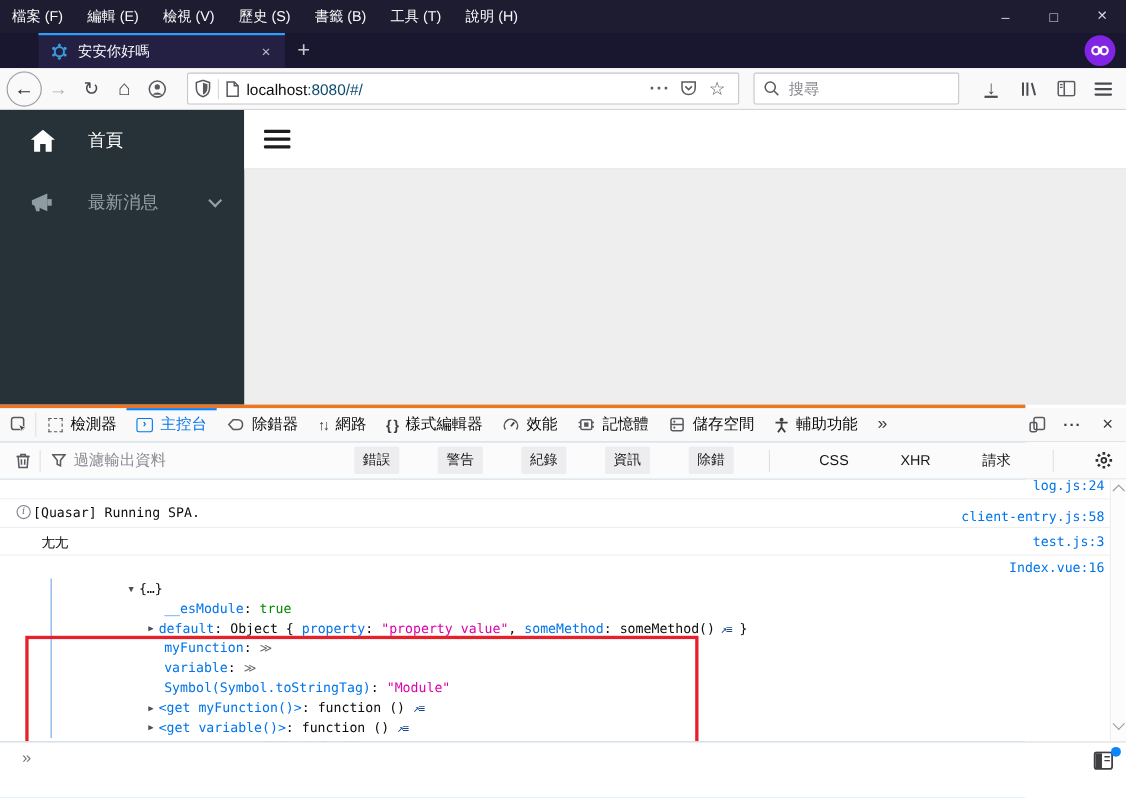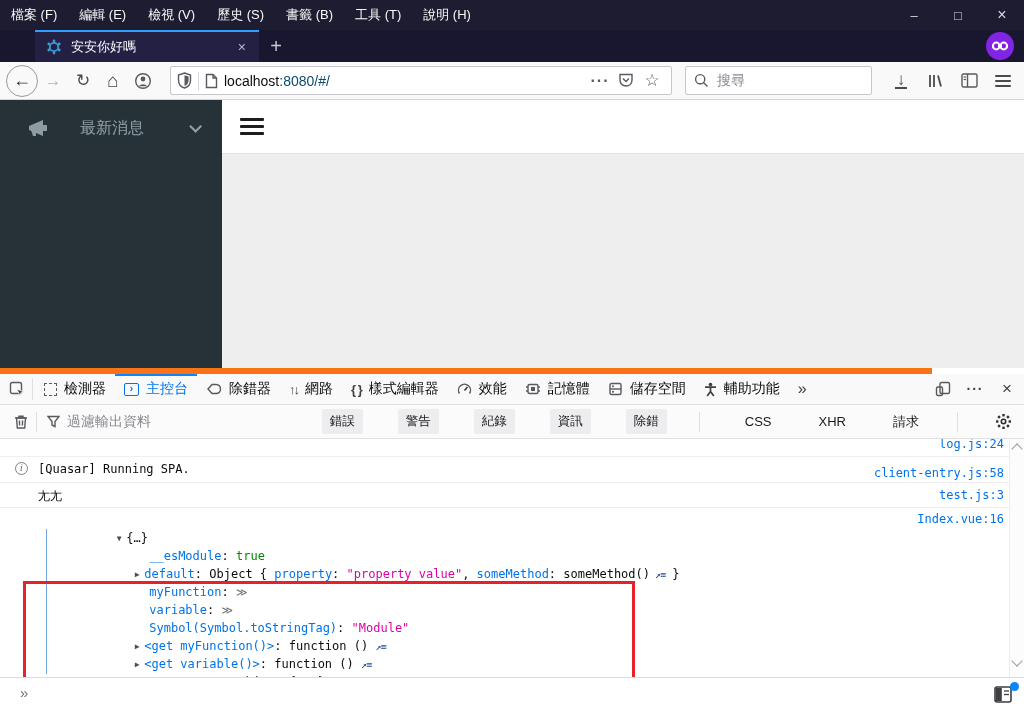--- a/index.html
+++ b/index.html
@@ -40,21 +40,21 @@
   .drawer-item { display:flex; align-items:center; height:56px; padding-left:26px; }
   .drawer-label { font-size:16px; margin-left:28px; }
   .drawer-item.active .drawer-label { color:#ffffff; }
   .drawer-item.inactive .drawer-label { color:#93a0a6; }
   .drawer-chevron { margin-left:auto; margin-right:24px; width:9px; height:9px; border-right:2px solid #93a0a6; border-bottom:2px solid #93a0a6; transform:rotate(45deg) translateY(-3px); }
   #page-header { position:absolute; left:222px; top:0; width:802px; height:54px; background:#ffffff; border-bottom:1px solid #e2e2e2; display:flex; align-items:center; }
   .hamburger { width:24px; display:flex; flex-direction:column; gap:4px; margin-left:18px; }
   .hamburger span { display:block; height:3px; background:#1d1d1d; border-radius:1px; }
 
   
-  #devtools { position:absolute; left:0; top:368px; width:932px; height:357px; background:#0ea5e9; border-top:6px solid #f97316; font-size:14px; color:#0c0c0d; }
+  #devtools { position:absolute; left:0; top:368px; width:932px; height:357px; background:#0ea5e9; border-top:3px solid #f97316; font-size:14px; color:#0c0c0d; }
   #dt-toolbar { position:absolute; left:0; top:0; width:1024px; height:31px; background:#f9f9fa; border-bottom:1px solid #e0e0e2; display:flex; align-items:stretch; }
   .dt-tab { display:flex; align-items:center; gap:7px; padding:0 9px; font-size:14px; color:#0c0c0d; position:relative; }
   .dt-tab.active { color:#0074e8; }
   .dt-tab.active::before { content:""; position:absolute; left:0; top:0; right:0; height:2px; background:#0a84ff; }
   .dt-sep { width:1px; background:#e0e0e2; margin:4px 2px; }
   .dt-iconbtn { width:26px; display:flex; align-items:center; justify-content:center; color:#3f3f43; }
   #dt-right { margin-left:auto; display:flex; align-items:center; padding-right:4px; gap:6px; }
   .gicon { stroke:#5a5a5e; fill:none; stroke-width:1.4; }
 
   #dt-filter { position:absolute; left:0; top:31px; width:1024px; height:34px; background:#fbfbfc; border-bottom:1px solid #e0e0e2; display:flex; align-items:center; }
@@ -206,20 +206,28 @@
             <span style="background:#4a4a4f; height:2px;"></span>
             <span style="background:#4a4a4f; height:2px;"></span>
             <span style="background:#4a4a4f; height:2px;"></span>
           </span>
       </div>
     </div>
   </div>
 
   <div id="page">
     <div id="drawer">
+      <div class="drawer-item active">
+        <span style="display:flex;">
+          <svg width="26" height="24" viewBox="0 0 26 24">
+              <path d="M13 2 L24 11 H21 V22 H15.5 V15 H10.5 V22 H5 V11 H2 Z" fill="#ffffff"></path>
+            </svg>
+        </span>
+        <span class="drawer-label">首頁</span>
+      </div>
       <div class="drawer-item inactive">
         <span style="display:flex;">
           <svg width="26" height="24" viewBox="0 0 26 24">
               <path d="M3 10 L17 4 V20 L3 14 Z" fill="#8f9ca1"></path>
               <rect x="17" y="9" width="4" height="6" fill="#8f9ca1"></rect>
               <path d="M5 14 H10 V20 H7 Z" fill="#8f9ca1"></path>
             </svg>
         </span>
         <span class="drawer-label">最新消息</span>
         <span class="drawer-chevron"></span>
@@ -370,21 +378,21 @@
     </div>
 
     <div id="dt-console">
 
       <div class="crow" style="height:18px; overflow:hidden;">
         <a class="crow-link" style="top:-2px;">log.js:24</a>
       </div>
 
       <div class="crow" style="height:26px;">
         <span class="info-badge">i</span>
-        <span class="crow-msg" style="margin:5px 0 0 10px;">[Quasar] Running SPA.</span>
+        <span class="crow-msg" style="margin:5px 0 0 2px;">[Quasar] Running SPA.</span>
         <a class="crow-link" style="top:9px;margin-left:43px;">client-entry.js:58</a>
       </div>
 
       <div class="crow" style="height:25px;">
         <span class="crow-msg" style="margin:5px 0 0 38px; font-family:'DejaVu Sans',sans-serif;">尢尢</span>
         <a class="crow-link" style="top:5px;">test.js:3</a>
       </div>
 
       <div id="obj-block">
         <a class="crow-link" style="top:4px;">Index.vue:16</a>

